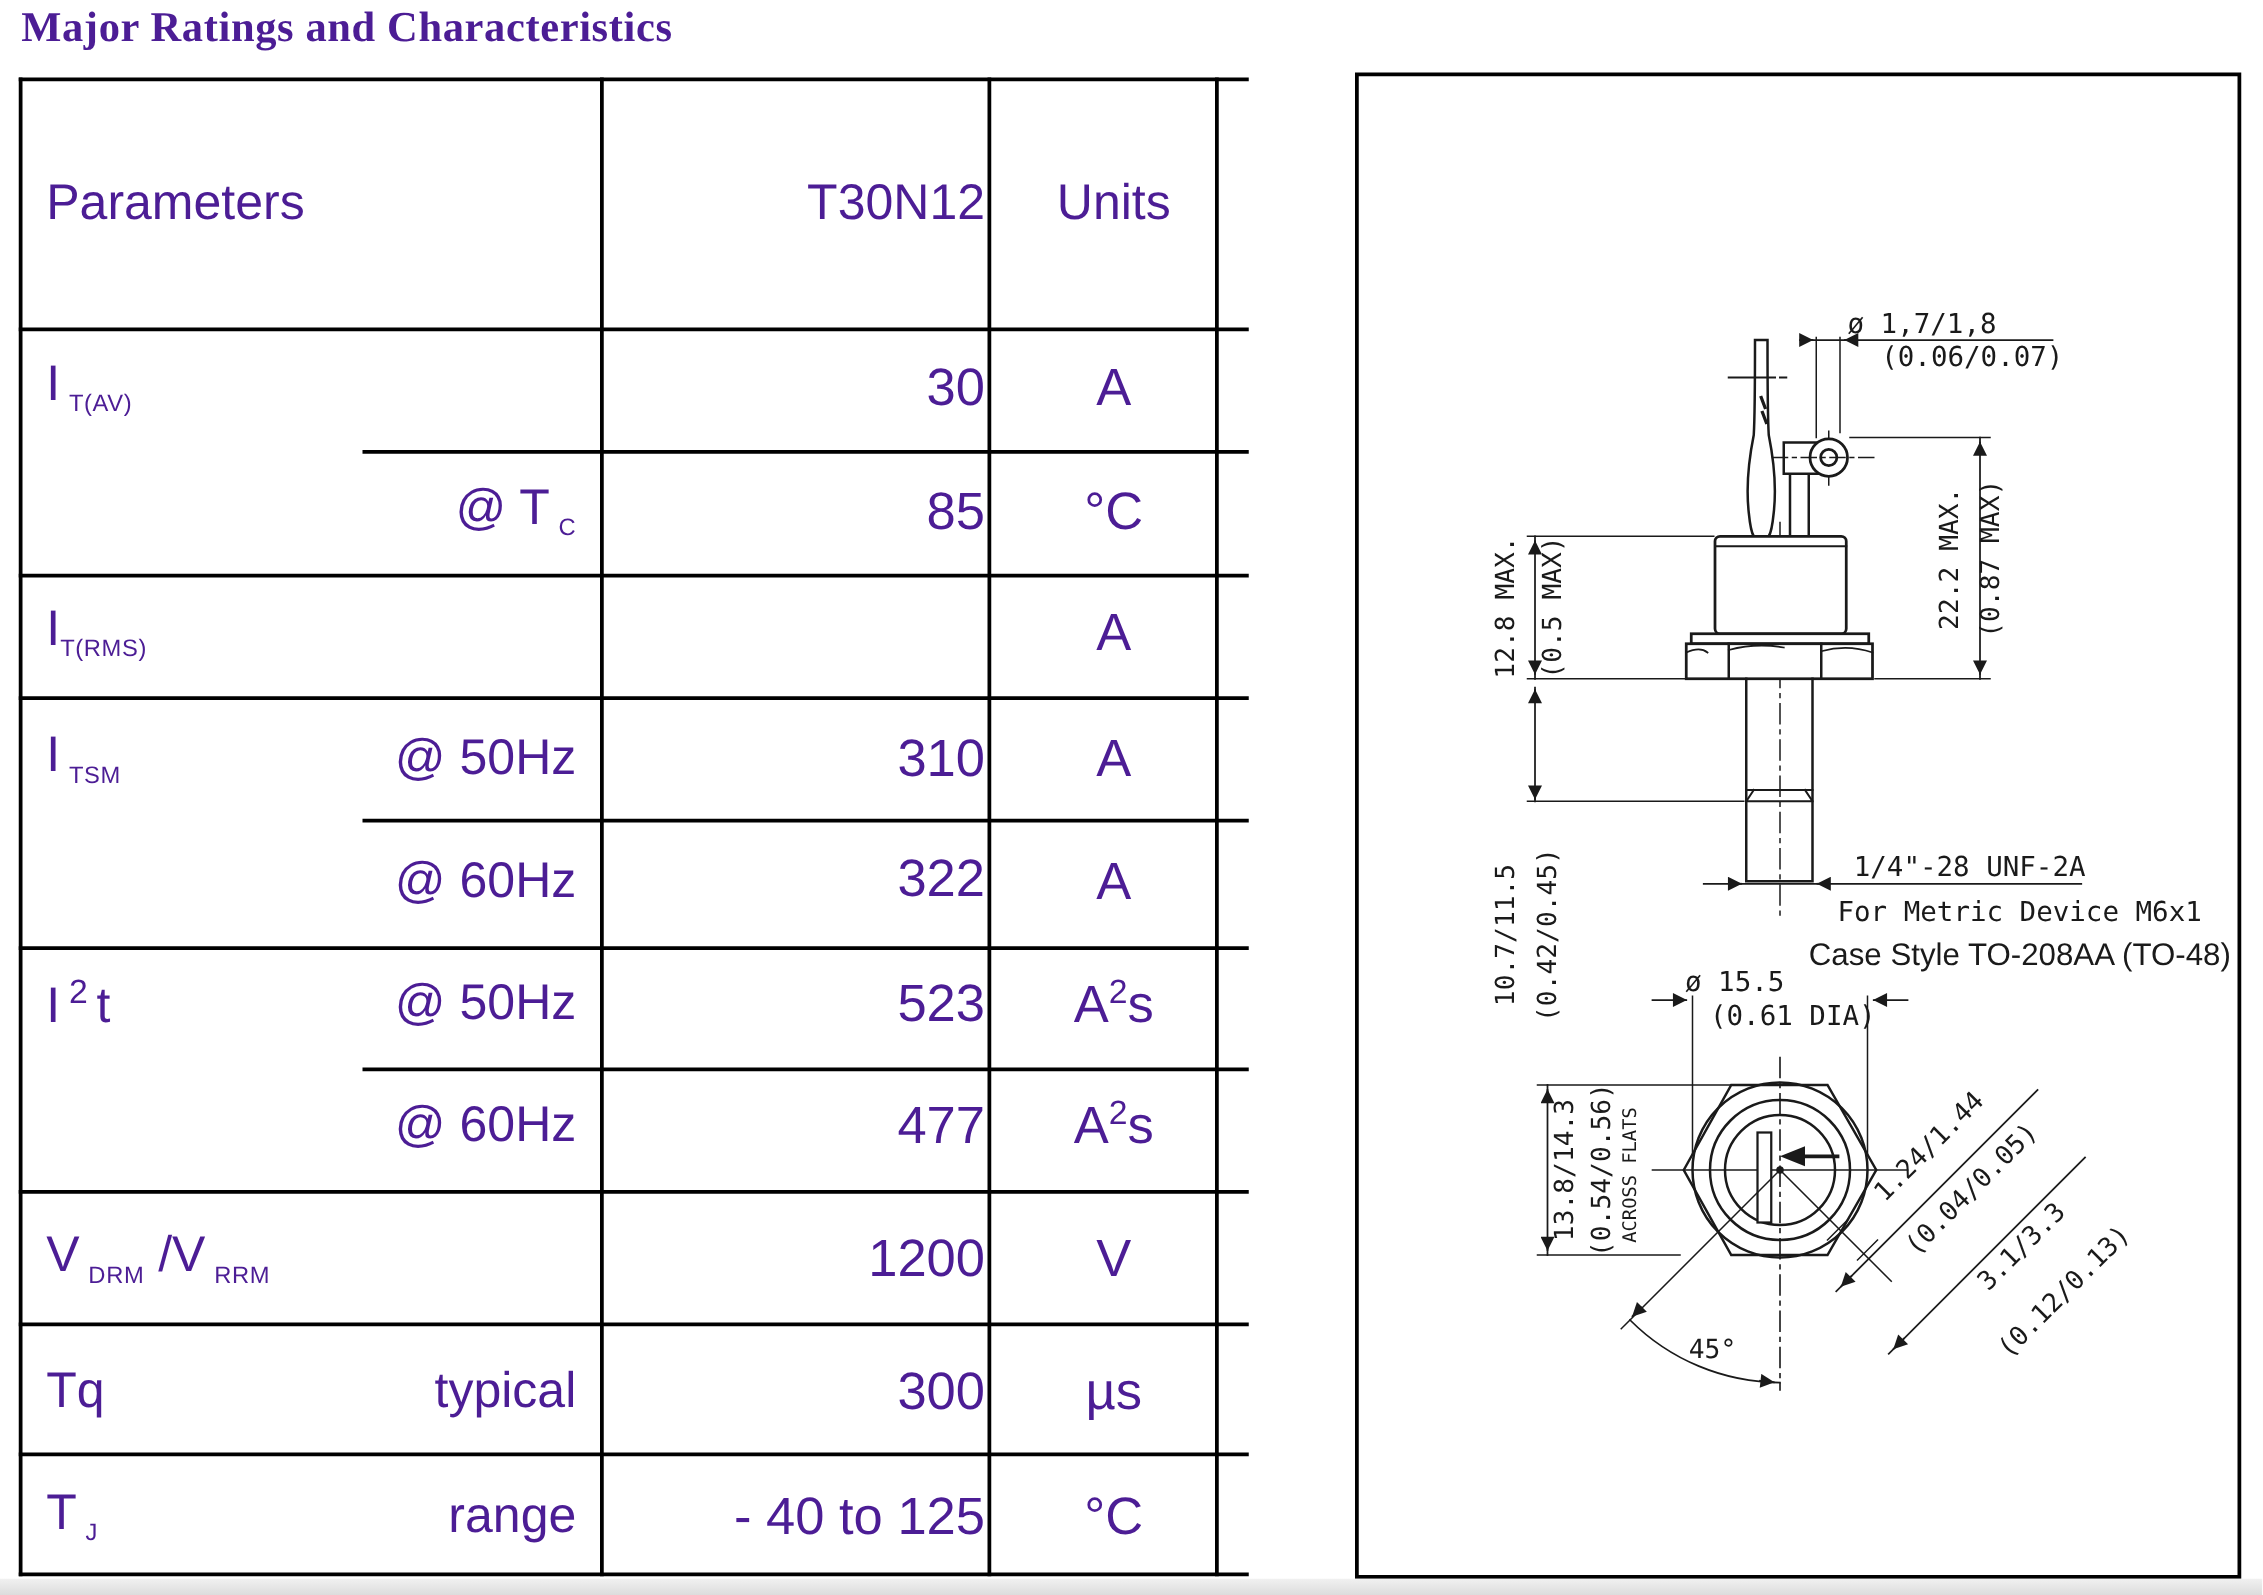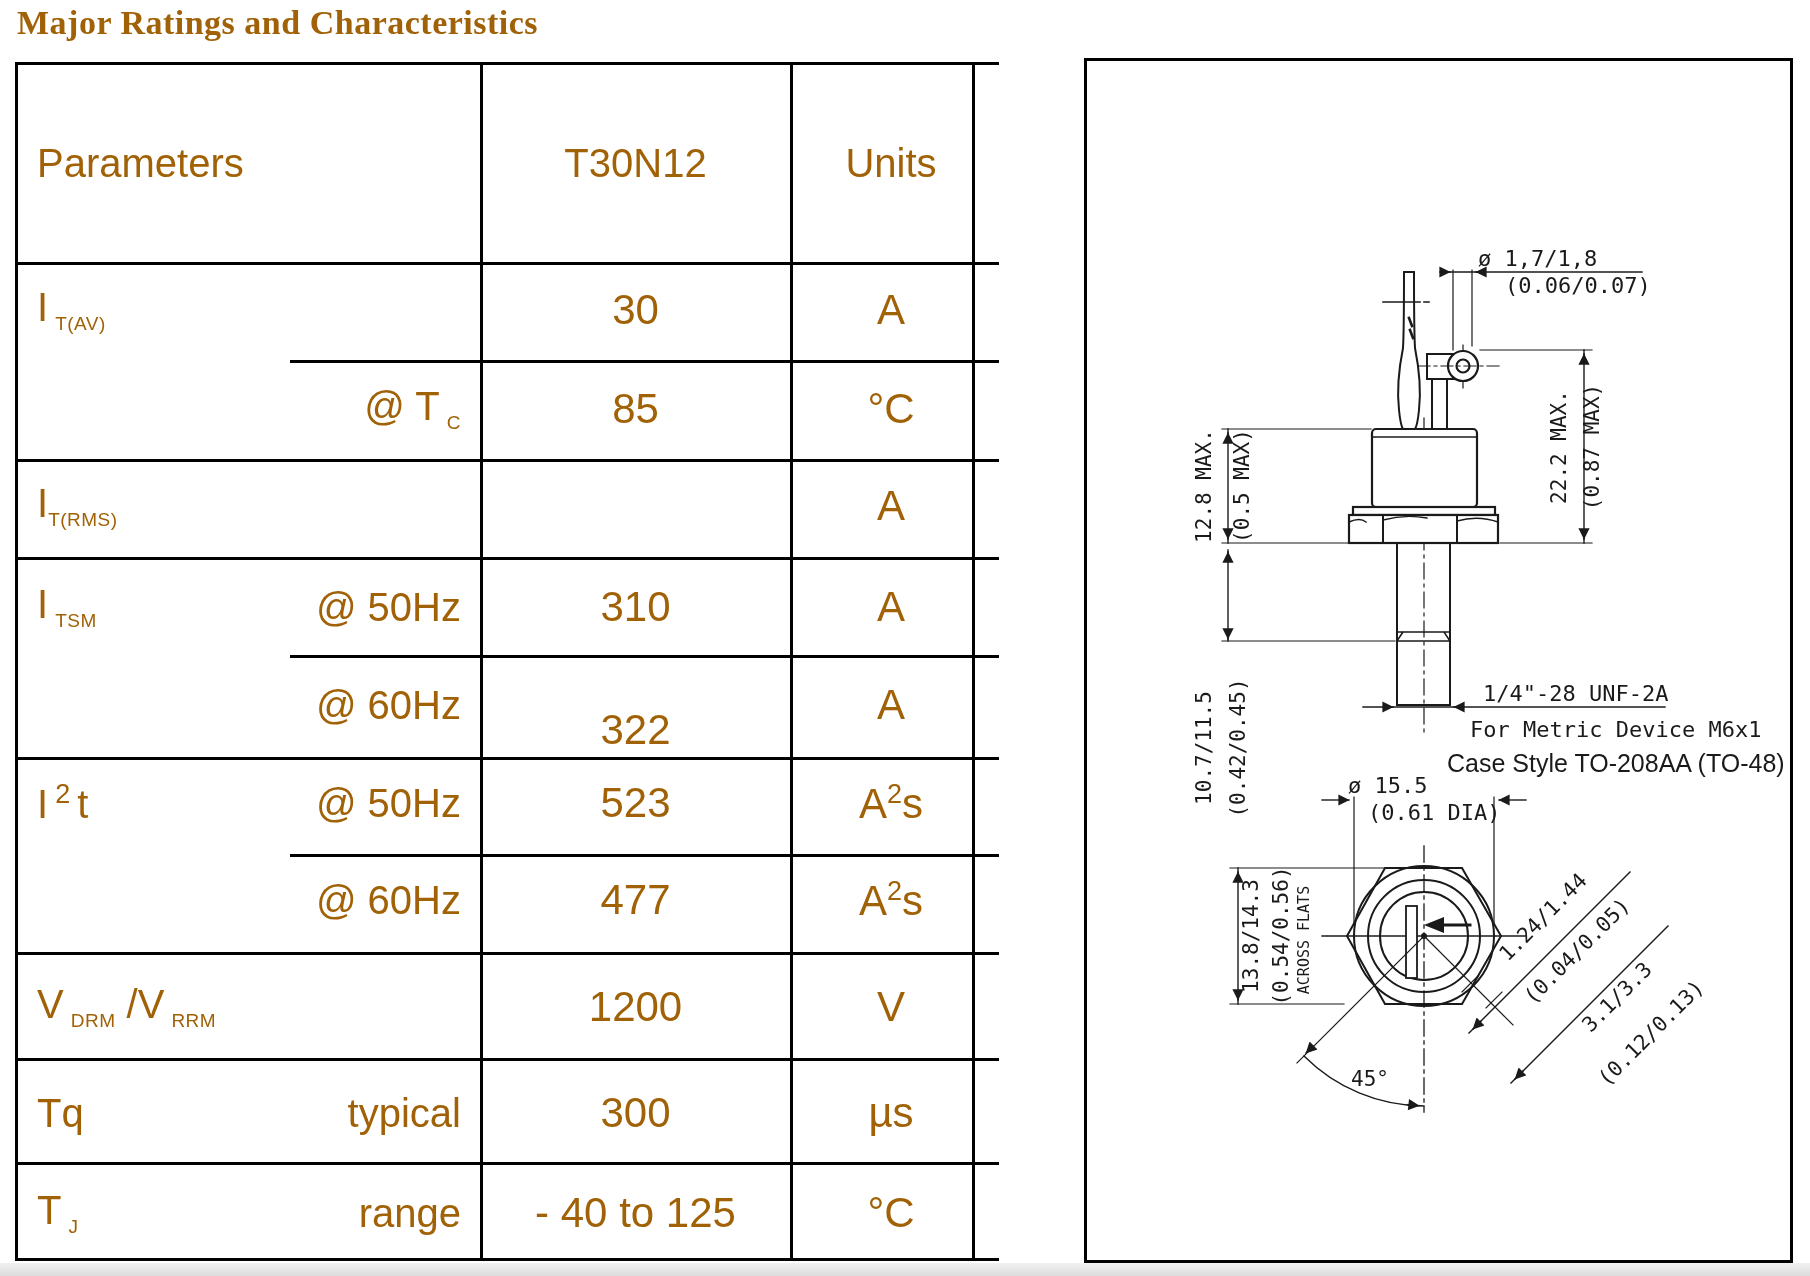--- a/index.html
+++ b/index.html
@@ -1,26 +1,26 @@
 <!DOCTYPE html>
 <html><head>
 <meta charset="utf-8">
 <style>
   html,body{margin:0;padding:0;background:#fff;}
   .page{position:relative;width:1810px;height:1276px;background:#fff;overflow:hidden;
-        font-family:"Liberation Sans",sans-serif;color:#a16207;}
+        font-family:"Liberation Sans",sans-serif;color:#4c1d95;}
   .title{position:absolute;left:17px;top:4px;font-family:"Liberation Serif",serif;
          font-weight:bold;font-size:34px;letter-spacing:.5px;white-space:nowrap;}
   
   .tbl{position:absolute;left:15px;top:62px;width:960px;height:1199px;padding-left:24px;}
   .vl{position:absolute;top:0;bottom:0;width:3px;background:#000;}
   .hl{position:absolute;left:0;right:0;height:3px;background:#000;}
   .hp{position:absolute;left:275px;right:0;height:3px;background:#000;}
   .c{position:absolute;transform:translateY(-50%);white-space:nowrap;font-size:40px;}
-  .val{left:468px;width:305px;text-align:center;font-size:42px;}
+  .val{left:468px;width:305px;text-align:right;font-size:42px;}
   .unit{left:778px;width:196px;text-align:center;font-size:42px;}
   .par{left:22px;}
   .cond{left:130px;width:316px;text-align:right;}
   .sb{font-size:19px;vertical-align:-9px;letter-spacing:.5px;}
   .sp{font-size:27px;vertical-align:15px;}
   .gap{display:inline-block;width:7px;}
   
   .frame{position:absolute;left:1084px;top:58px;width:709px;height:1205px;
          border:3px solid #000;box-sizing:border-box;background:#fff;text-align:right;}
   svg text{font-family:"DejaVu Sans Mono",monospace;font-size:22px;fill:#1a1a1a;}
@@ -70,21 +70,21 @@
 
     <div class="c par" style="top:444px"><span>I</span><span class="sb">T(RMS)</span></div>
     <div class="c unit" style="top:444px">A</div>
 
     <div class="c par" style="top:545px"><span>I</span><span class="gap"></span><span class="sb">TSM</span></div>
     <div class="c cond" style="top:545px">@ 50Hz</div>
     <div class="c val" style="top:545px">310</div>
     <div class="c unit" style="top:545px">A</div>
 
     <div class="c cond" style="top:643px">@ 60Hz</div>
-    <div class="c val" style="top:668px">322</div>
+    <div class="c val" style="top:641px">322</div>
     <div class="c unit" style="top:643px">A</div>
 
     <div class="c par" style="top:741px"><span>I</span><span class="gap"></span><span class="sp">2</span><span class="gap"></span><span>t</span></div>
     <div class="c cond" style="top:741px">@ 50Hz</div>
     <div class="c val" style="top:741px">523</div>
     <div class="c unit" style="top:741px"><span>A</span><span class="sp">2</span><span>s</span></div>
 
     <div class="c cond" style="top:838px">@ 60Hz</div>
     <div class="c val" style="top:838px">477</div>
     <div class="c unit" style="top:838px"><span>A</span><span class="sp">2</span><span>s</span></div>

